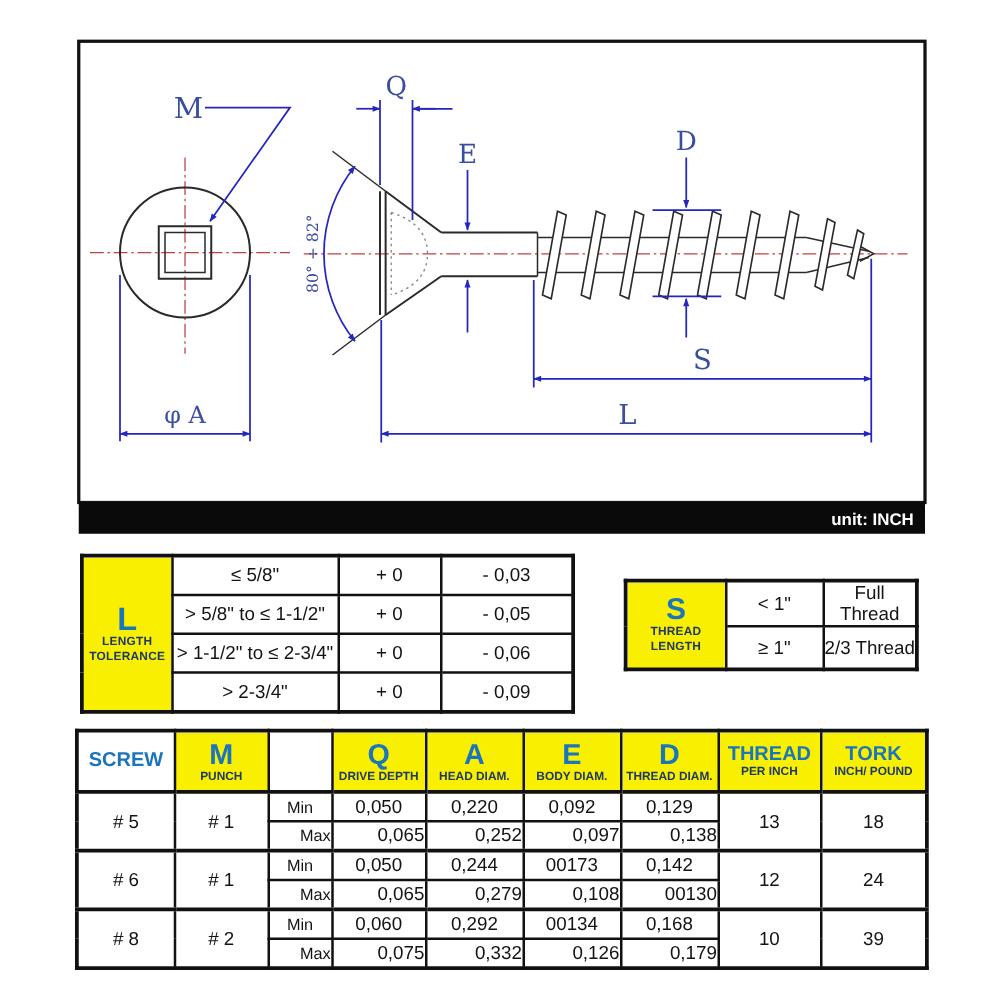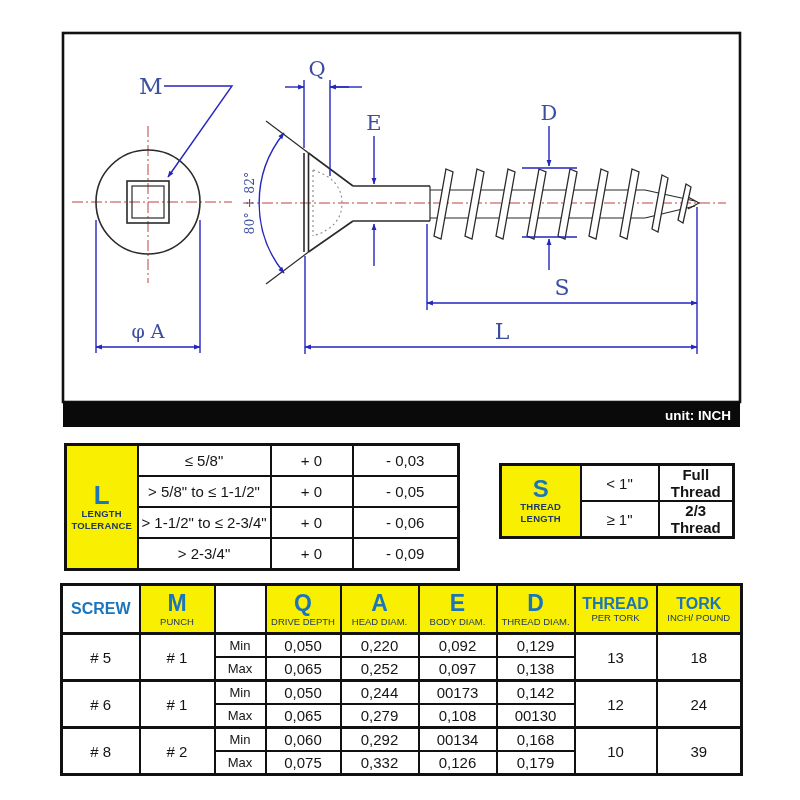--- a/index.html
+++ b/index.html
@@ -26,25 +26,25 @@
   .thr-table{position:absolute;left:499px;top:463px;width:233px;height:69px;border:3px solid var(--ink);}
   .thr-table td{height:32px;}
   .spec-table{position:absolute;left:60px;top:583px;width:682px;border:3px solid var(--ink);}
   .spec-table td{height:21px;}
   .ycell{background:var(--yellow);}
   .hletter{color:var(--blue);font-weight:bold;font-size:26px;line-height:1;display:block;}
   .hsub{color:var(--navy);font-weight:bold;font-size:9.5px;line-height:1.25;display:block;letter-spacing:.2px;}
   .hdr td{height:46px;}
   .hdr .main{color:var(--blue);font-weight:bold;font-size:23px;line-height:1.05;display:block;}
   .hdr .mainsm{color:var(--blue);font-weight:bold;font-size:16px;line-height:1.1;display:block;}
-  .hdr .sub{color:var(--navy);font-weight:normal;font-size:9.5px;display:block;}
+  .hdr .sub{color:var(--navy);font-weight:bold;font-size:9.5px;display:block;}
   .minmax{font-size:13px;margin-left:19px;}
-  .bold{font-weight:bold;}
+  .bold{font-weight:normal;}
   .grp td{border-top-width:3px;}
-  .sub-split td{border-top-width:1.5px;}
+  .sub-split td{border-top-width:1.5px;text-align:right;}
   .unitlabel{font-family:"Liberation Sans",sans-serif;font-weight:bold;}
 </style>
 </head>
 <body>
 
 <div id="stage">
 
   <svg width="800" height="440" viewBox="0 0 800 440" style="position:absolute;left:0;top:0;">
     <defs>
       <marker id="arr" viewBox="0 0 10 10" refX="9.2" refY="5" markerWidth="11" markerHeight="4.6" orient="auto-start-reverse">
@@ -223,21 +223,21 @@
       <td class="ycell">
             <span class="main">E</span>
             <span class="sub">BODY DIAM.</span>
           </td>
       <td class="ycell">
             <span class="main">D</span>
             <span class="sub">THREAD DIAM.</span>
           </td>
       <td class="ycell">
             <span class="mainsm">THREAD</span>
-            <span class="sub">PER TORK</span>
+            <span class="sub">PER INCH</span>
           </td>
       <td class="ycell">
             <span class="mainsm">TORK</span>
             <span class="sub">INCH/ POUND</span>
           </td>
     </tr>
 
     <tr class="grp">
       <td rowspan="2"># 5</td>
       <td rowspan="2"># 1</td>

